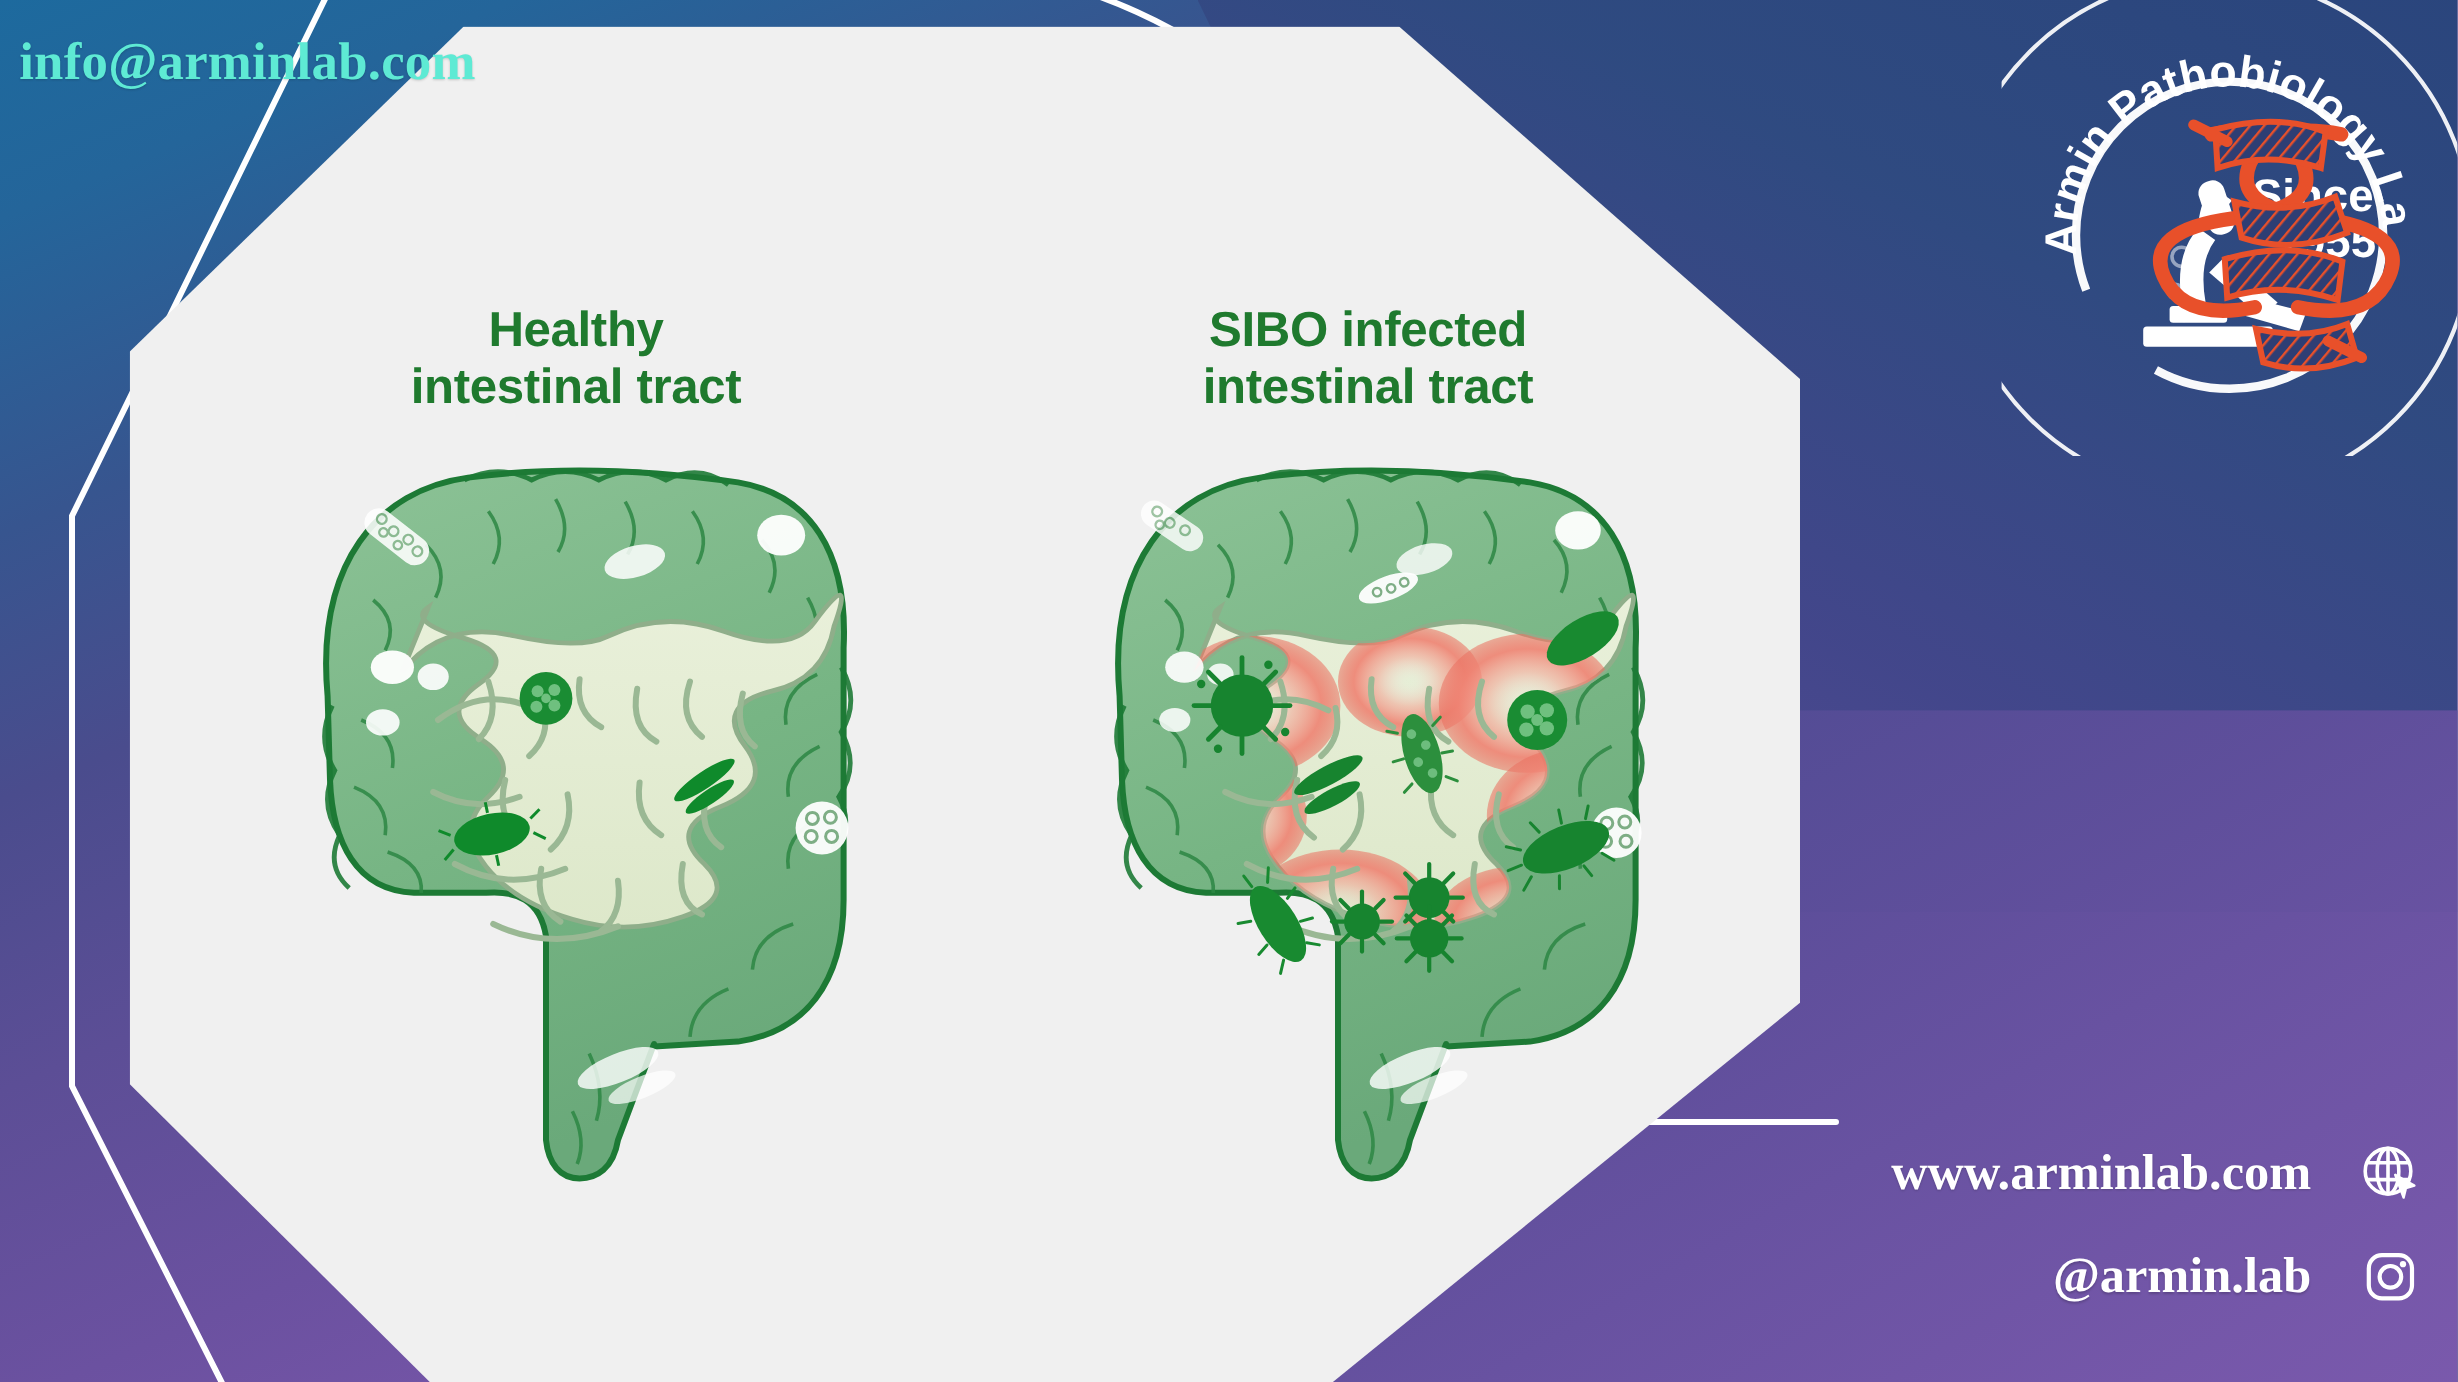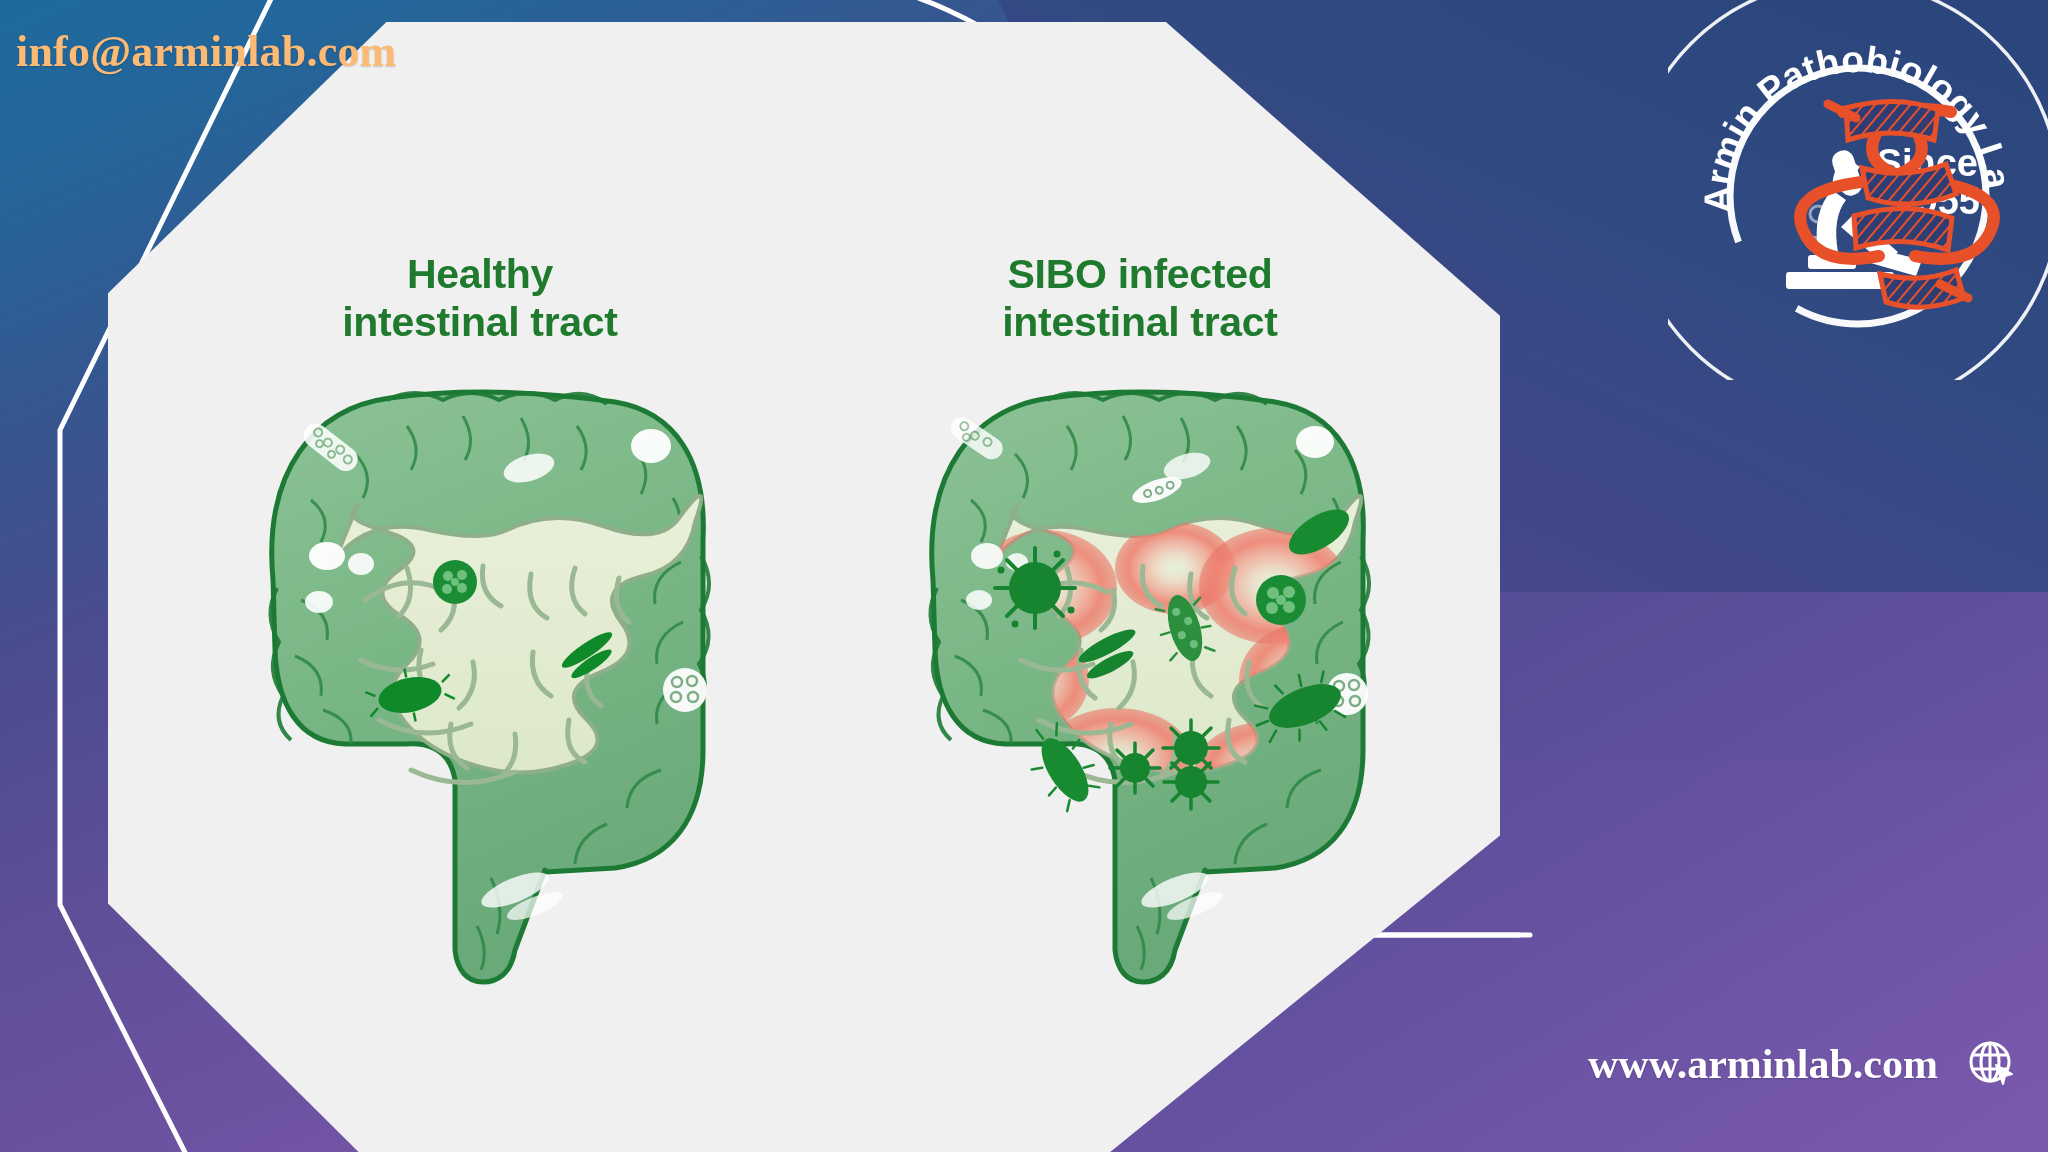--- a/index.html
+++ b/index.html
@@ -55,42 +55,42 @@
         72% 100%,
         18% 100%,
         0% 78%,
         0% 24%
     );
   }
 
   
   .email{
     position:absolute;left:16px;top:26px;
-    color:#fdba74;
+    color:#5eead4;
     font-family:"Liberation Serif",serif;
     font-weight:bold;
     font-size:44px;
     letter-spacing:.2px;
     white-space:nowrap;
     text-shadow:0 1px 2px rgba(0,0,0,.18);
   }
 
   
   .logo{position:absolute;left:1668px;top:0px;width:380px;height:380px;}
 
   
   .contact{
     position:absolute;right:30px;bottom:62px;
     width:560px;
     color:#fff;
     text-align:right;
   }
   .contact-row{
     display:flex;align-items:center;justify-content:flex-end;
-    gap:28px;
+    gap:40px;
     margin-bottom:34px;
   }
   .contact-row:last-child{margin-bottom:0;}
   .contact-text{
     font-family:"Liberation Serif",serif;
     font-weight:bold;
     font-size:42px;
     line-height:1;
     white-space:nowrap;
     text-shadow:0 1px 2px rgba(0,0,0,.2);
@@ -630,16 +630,24 @@
       <span class="contact-text">www.arminlab.com</span>
       <svg class="contact-icon" viewBox="0 0 52 52" aria-hidden="true">
         <circle cx="24" cy="24" r="19" fill="none" stroke="#fff" stroke-width="3"></circle>
         <ellipse cx="24" cy="24" rx="9" ry="19" fill="none" stroke="#fff" stroke-width="3"></ellipse>
         <path d="M6 17 h36 M6 31 h36 M24 5 v38" fill="none" stroke="#fff" stroke-width="3"></path>
         <path d="M30 27 l16 9 -7 2 -2 8 z" fill="#fff" stroke="#fff" stroke-width="2" stroke-linejoin="round"></path>
       </svg>
     </div>
 
 
+    <div class="contact-row">
+      <span class="contact-text">@armin.lab</span>
+      <svg class="contact-icon" viewBox="0 0 52 52" aria-hidden="true">
+        <rect x="8" y="8" width="36" height="36" rx="11" fill="none" stroke="#fff" stroke-width="3.5"></rect>
+        <circle cx="26" cy="26" r="9" fill="none" stroke="#fff" stroke-width="3.5"></circle>
+        <circle cx="36.5" cy="15.5" r="2.6" fill="#fff"></circle>
+      </svg>
+    </div>
 
   </div>
 
 </div>
 
 </body></html>

